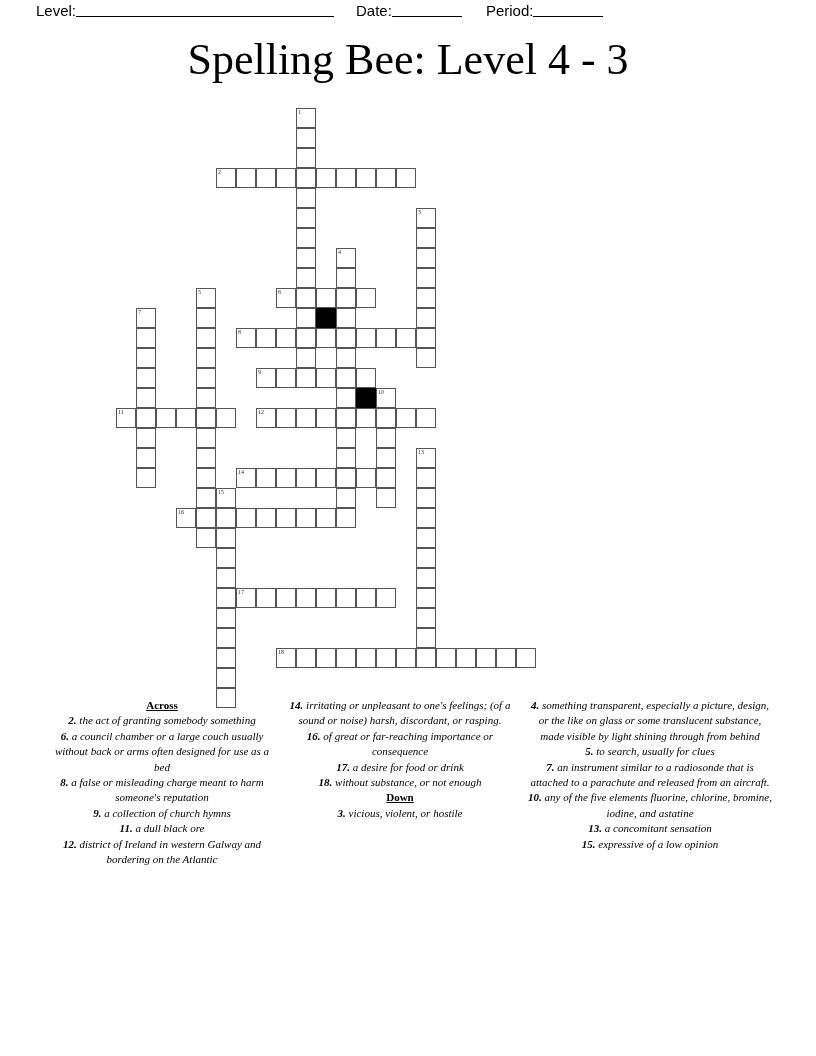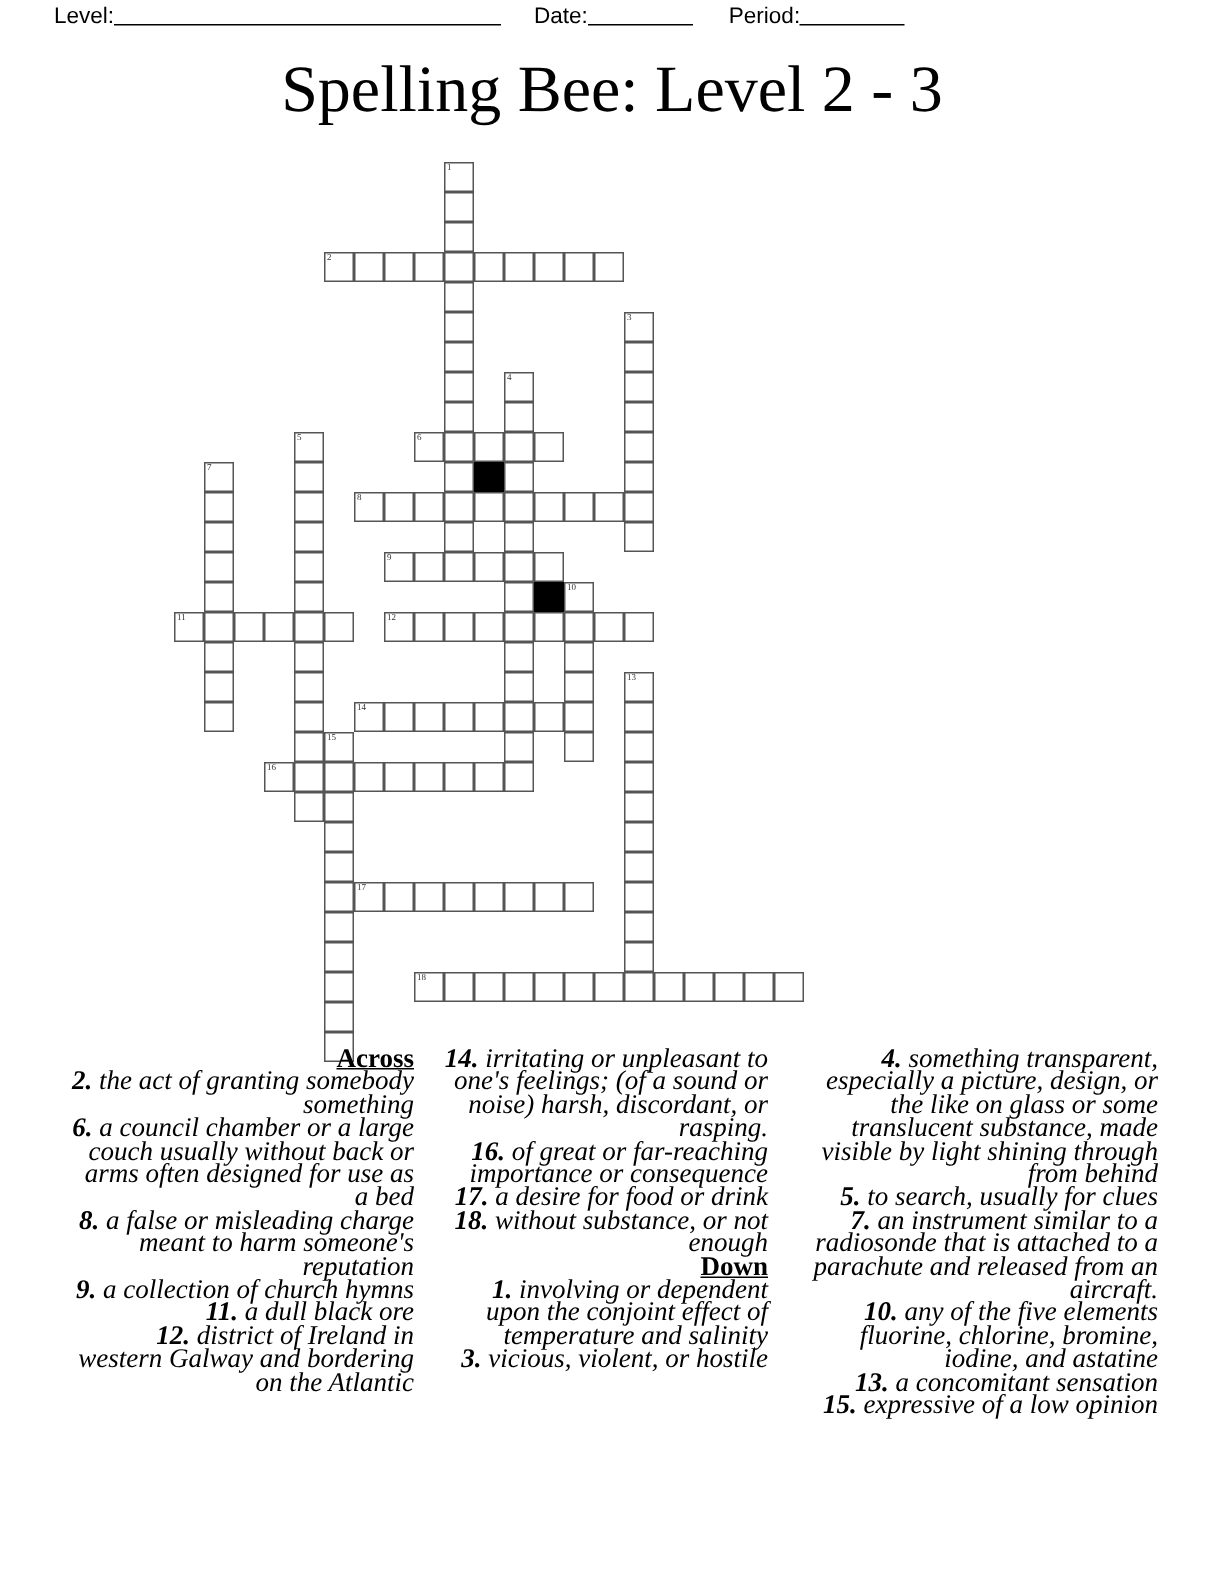--- a/index.html
+++ b/index.html
@@ -69,23 +69,23 @@
   }
 
   
   .clues{
     position:absolute;
     top:698px;left:0;width:816px;height:250px;
   }
   .col{
     position:absolute;
     top:0;
-    font-size:18px;
+    font-size:11px;
     line-height:15.4px;
-    text-align:right;
+    text-align:center;
   }
   .col1{left:48px;width:228px;}
   .col2{left:288px;width:224px;}
   .col3{left:528px;width:244px;}
   .sect-head{
     font-weight:bold;
     text-decoration:underline;
     display:block;
     margin-bottom:0px;
   }
@@ -97,21 +97,21 @@
 
 <div class="namebar">
   <span class="seg nb-name">Level:</span>
   <span class="rule rule-long"></span>
   <span class="seg nb-date">Date:</span>
   <span class="rule rule-short"></span>
   <span class="seg nb-period">Period:</span>
   <span class="rule rule-short"></span>
 </div>
 
-<div class="title">Spelling Bee: Level 2 - 3</div>
+<div class="title">Spelling Bee: Level 4 - 3</div>
 
 <div id="grid">
     <div class="cell" style="left: 296px; top: 108px;">
       <span class="num">1</span>
     </div>
     <div class="cell" style="left: 296px; top: 128px;"></div>
     <div class="cell" style="left: 296px; top: 148px;"></div>
     <div class="cell" style="left: 296px; top: 168px;"></div>
     <div class="cell" style="left: 296px; top: 188px;"></div>
     <div class="cell" style="left: 296px; top: 208px;"></div>
@@ -308,21 +308,20 @@
       <span class="clue"><b>9.</b> a collection of church hymns</span>
       <span class="clue"><b>11.</b> a dull black ore</span>
       <span class="clue"><b>12.</b> district of Ireland in western Galway and bordering on the Atlantic</span>
     </div>
   <div class="col col2" id="col2">
       <span class="clue"><b>14.</b> irritating or unpleasant to one's feelings; (of a sound or noise) harsh, discordant, or rasping.</span>
       <span class="clue"><b>16.</b> of great or far-reaching importance or consequence</span>
       <span class="clue"><b>17.</b> a desire for food or drink</span>
       <span class="clue"><b>18.</b> without substance, or not enough</span>
       <span class="sect-head">Down</span>
-      <span class="clue"><b>1.</b> involving or dependent upon the conjoint effect of temperature and salinity</span>
       <span class="clue"><b>3.</b> vicious, violent, or hostile</span>
     </div>
   <div class="col col3" id="col3">
       <span class="clue"><b>4.</b> something transparent, especially a picture, design, or the like on glass or some translucent substance, made visible by light shining through from behind</span>
       <span class="clue"><b>5.</b> to search, usually for clues</span>
       <span class="clue"><b>7.</b> an instrument similar to a radiosonde that is attached to a parachute and released from an aircraft.</span>
       <span class="clue"><b>10.</b> any of the five elements fluorine, chlorine, bromine, iodine, and astatine</span>
       <span class="clue"><b>13.</b> a concomitant sensation</span>
       <span class="clue"><b>15.</b> expressive of a low opinion</span>
     </div>

